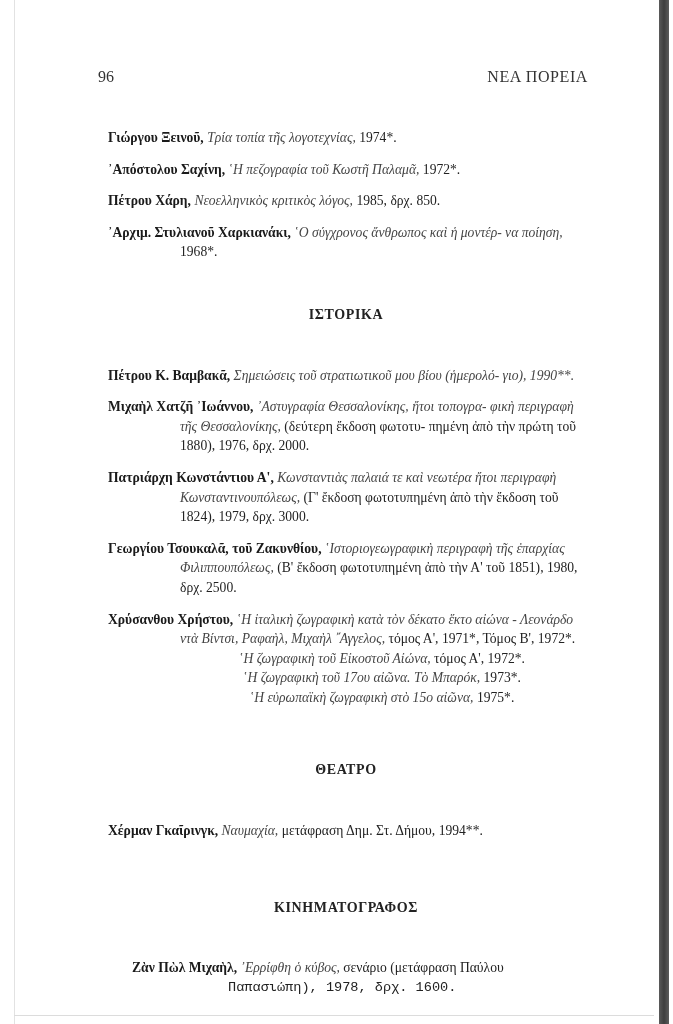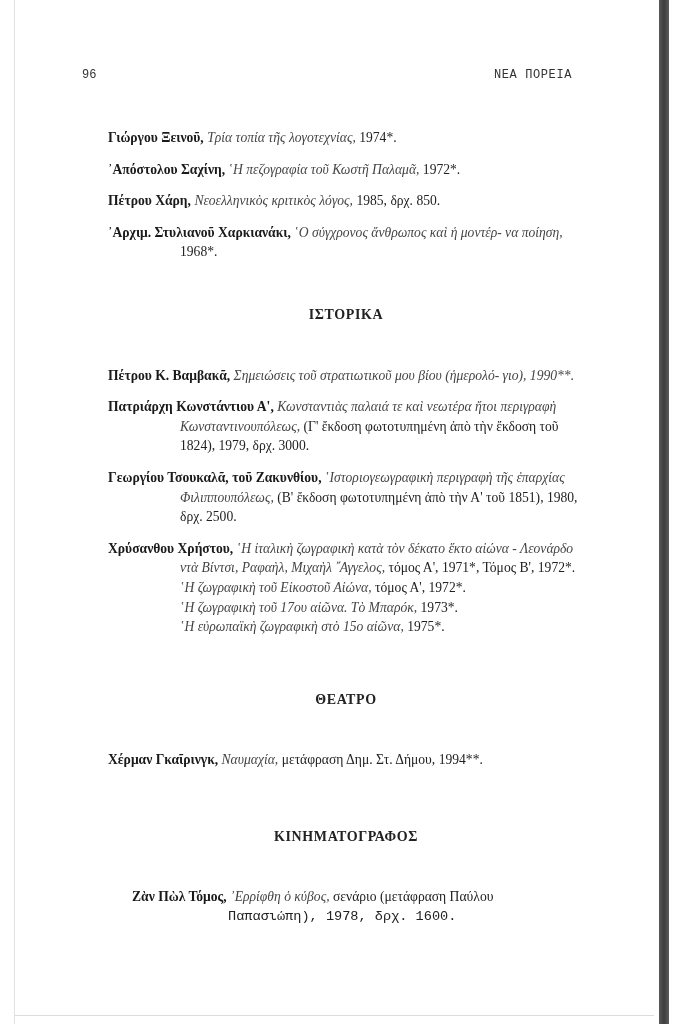--- a/index.html
+++ b/index.html
@@ -15,36 +15,36 @@
   }
   .scan-edge-bottom {
     position: absolute; left: 14px; top: 1015px; width: 640px; height: 1px;
     background: #dcdcdc;
   }
   .spine {
     position: absolute; top: 0; right: 4px; width: 10px; height: 1024px;
     background: linear-gradient(90deg, #5a5a5a, #3e3e3e 50%, #5c5c5c);
   }
   .running-head {
-    position: absolute; top: 68px; left: 82px; width: 490px;
+    position: absolute; top: 68px; left: 98px; width: 490px;
     display: flex; justify-content: space-between; align-items: baseline;
-    font-size: 12px; color: #333; font-family: Liberation Mono, monospace;
+    font-size: 16px; color: #333;
   }
   .running-head .title { letter-spacing: 0.6px; }
   .content {
     position: absolute; left: 96px; top: 116px; width: 500px;
     font-size: 13.6px; line-height: 19.6px;
   }
   .entry {
     padding-left: 72px; text-indent: -72px; margin: 12px;
   }
   .entry .author { font-weight: bold; }
   .entry .work { font-style: italic; color: #444; }
   .entry .detail { color: #222; }
-  .entry .extra { display: block; text-indent: 0; }
+  .entry .extra { display: block; text-indent: 0; text-align: center; }
   .section-heading {
     text-align: center; font-size: 14px; letter-spacing: 0.6px;
     color: #222; margin: 1px;
   }
   .center-entry { padding-left: 0; text-indent: 0; }
   .center-entry .cont { display: block; padding-left: 220px; }
 </style>
 </head>
 <body>
 
@@ -85,20 +85,25 @@
   <div style="height:30px"></div>
   <h2 class="section-heading">ΙΣΤΟΡΙΚΑ</h2>
   <div style="height:28px"></div>
 
   <div>
     <p class="entry">
       <span class="author">Πέτρου Κ. Βαμβακᾶ,</span>
       <span class="work">Σημειώσεις τοῦ στρατιωτικοῦ μου βίου (ἡμερολό- γιο), 1990**.</span>
     </p>
     <p class="entry">
+      <span class="author">Μιχαὴλ Χατζῆ ᾿Ιωάννου,</span>
+      <span class="work">᾿Αστυγραφία Θεσσαλονίκης, ἤτοι τοπογρα- φικὴ περιγραφὴ τῆς Θεσσαλονίκης,</span>
+      <span class="detail">(δεύτερη ἔκδοση φωτοτυ- πημένη ἀπὸ τὴν πρώτη τοῦ 1880), 1976, δρχ. 2000.</span>
+    </p>
+    <p class="entry">
       <span class="author">Πατριάρχη Κωνστάντιου Α',</span>
       <span class="work">Κωνσταντιὰς παλαιά τε καὶ νεωτέρα ἤτοι περιγραφὴ Κωνσταντινουπόλεως,</span>
       <span class="detail">(Γ' ἔκδοση φωτοτυπημένη ἀπὸ τὴν ἔκδοση τοῦ 1824), 1979, δρχ. 3000.</span>
     </p>
     <p class="entry">
       <span class="author">Γεωργίου Τσουκαλᾶ, τοῦ Ζακυνθίου,</span>
       <span class="work">῾Ιστοριογεωγραφικὴ περιγραφὴ τῆς ἐπαρχίας Φιλιππουπόλεως,</span>
       <span class="detail">(Β' ἔκδοση φωτοτυπημένη ἀπὸ τὴν Α' τοῦ 1851), 1980, δρχ. 2500.</span>
     </p>
     <p class="entry">
@@ -131,20 +136,20 @@
       <span class="detail">μετάφραση Δημ. Στ. Δήμου, 1994**.</span>
     </p>
   </div>
 
   <div style="height:44px"></div>
   <h2 class="section-heading">ΚΙΝΗΜΑΤΟΓΡΑΦΟΣ</h2>
   <div style="height:28px"></div>
 
   <div>
     <p class="entry center-entry" style="padding-left:24px;">
-      <span class="author">Ζὰν Πὼλ Τόμος,</span>
+      <span class="author">Ζὰν Πὼλ Μιχαὴλ,</span>
       <span class="work">᾿Ερρίφθη ὁ κύβος,</span>
       <span class="detail">σενάριο (μετάφραση Παύλου</span>
       <span class="cont detail" style="padding-left:96px;font-family:Liberation Mono, monospace;">Παπασιώπη), 1978, δρχ. 1600.</span>
     </p>
   </div>
 
 </div>
 
 </body></html>

